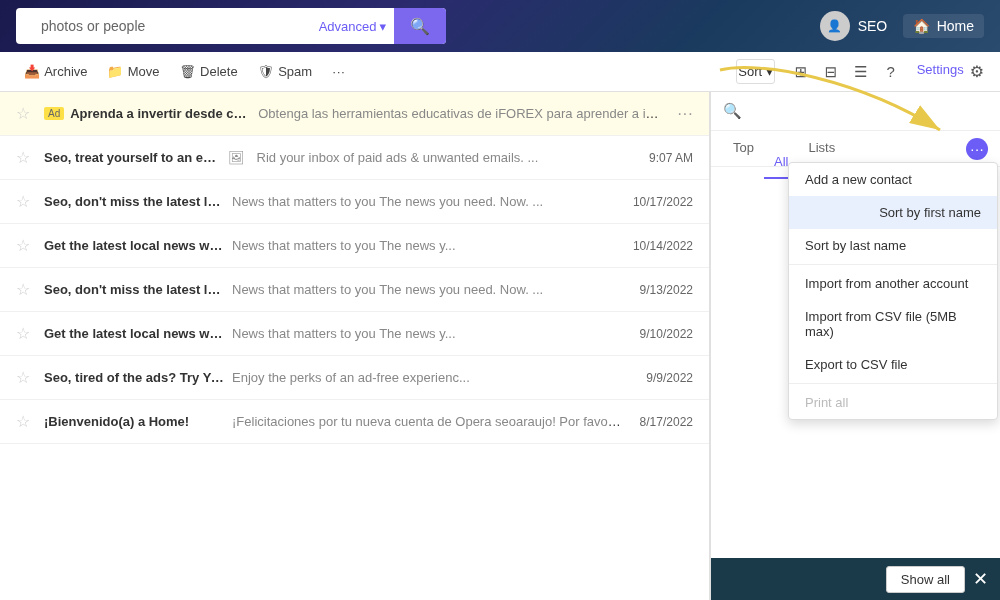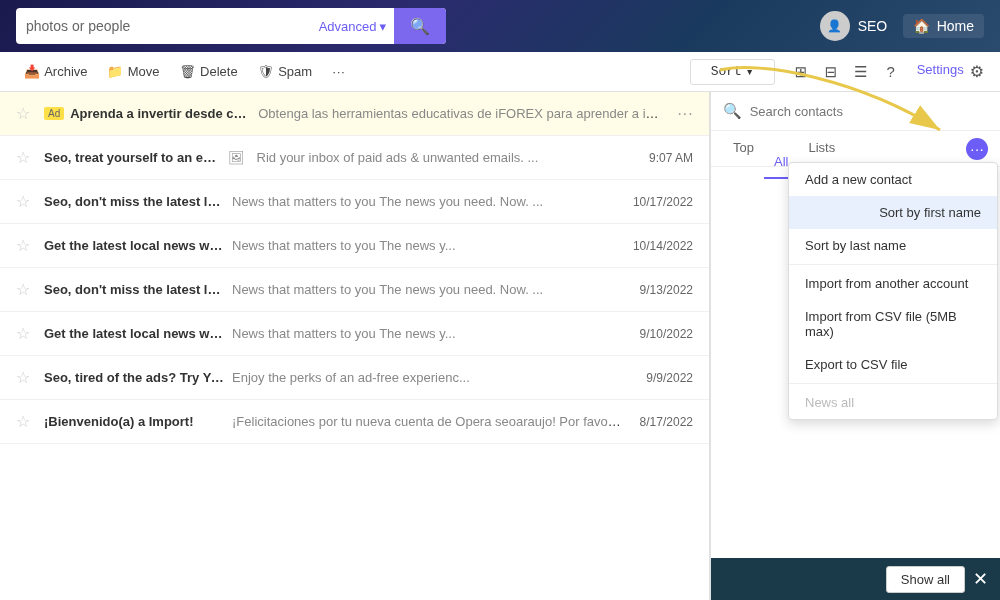--- a/index.html
+++ b/index.html
@@ -16,20 +16,21 @@
     }
     .search-bar {
       flex: 1;
       max-width: 430px;
       display: flex;
       align-items: center;
       background: white;
       border-radius: 4px;
       height: 36px;
       overflow: hidden;
+      padding-left: 15px;
     }
     .search-input {
       flex: 1;
       border: none;
       outline: none;
       padding: 0 10px;
       font-size: 14px;
       color: #666;
     }
     .advanced-btn {
@@ -112,28 +113,27 @@
       cursor: pointer;
       font-size: 13px;
       color: #444;
       border-radius: 3px;
     }
     .toolbar-spacer { flex: 1; }
     .sort-btn {
       display: flex;
       align-items: center;
       gap: 4px;
-      padding: 4px 20px;
+      padding: 4px 1px;
       border: 1px solid #ddd;
       background: white;
       cursor: pointer;
       font-size: 13px;
       color: #333;
       border-radius: 3px;
-      font-family: Liberation Mono, monospace;
     }
     .settings-area {
       display: flex;
       align-items: flex-start;
       gap: 6px;
       margin-left: 8px;
     }
     .settings-link {
       color: #6b5df5;
       font-size: 13px;
@@ -518,33 +518,32 @@
       <span class="star-btn">☆</span>
       <span class="email-sender">Seo, tired of the ads? Try Yahoo Mail Plus – free*</span>
       <span class="email-subject">
         <span class="preview">Enjoy the perks of an ad-free experienc...</span>
       </span>
       <span class="email-date">9/9/2022</span>
     </div>
 
     <div class="email-row">
       <span class="star-btn">☆</span>
-      <span class="email-sender">¡Bienvenido(a) a Import!</span>
+      <span class="email-sender">¡Bienvenido(a) a Home!</span>
       <span class="email-subject">
         <span class="preview">¡Felicitaciones por tu nueva cuenta de Opera seoaraujo! Por favor c...</span>
       </span>
       <span class="email-date">8/17/2022</span>
     </div>
   </div>
 
   <div class="right-panel">
 
     <div class="contacts-search">
       <span class="contacts-search-icon">🔍</span>
-      <input class="contacts-search-input" type="text" placeholder="Search contacts" style="">
     </div>
 
     <div class="contacts-tabs">
       <div class="contact-tab">
         <span>Top</span>
       </div>
       <div class="contact-tab active">
         <span>All</span>
       </div>
       <div class="contact-tab">
@@ -555,21 +554,21 @@
 
     <div class="dropdown-menu">
       <div class="dropdown-item">Add a new contact</div>
       <div class="dropdown-item highlighted">Sort by first name</div>
       <div class="dropdown-item">Sort by last name</div>
       <div class="dropdown-divider"></div>
       <div class="dropdown-item">Import from another account</div>
       <div class="dropdown-item">Import from CSV file (5MB max)</div>
       <div class="dropdown-item">Export to CSV file</div>
       <div class="dropdown-divider"></div>
-      <div class="dropdown-item disabled">News all</div>
+      <div class="dropdown-item disabled">Print all</div>
     </div>
 
     <div class="contacts-empty">
       <span class="no-contacts-text">No</span>
     </div>
 
     <div class="add-contact-footer">
       <span class="add-contact-icon">+</span>
       <span>Add a new contact</span>
     </div>

